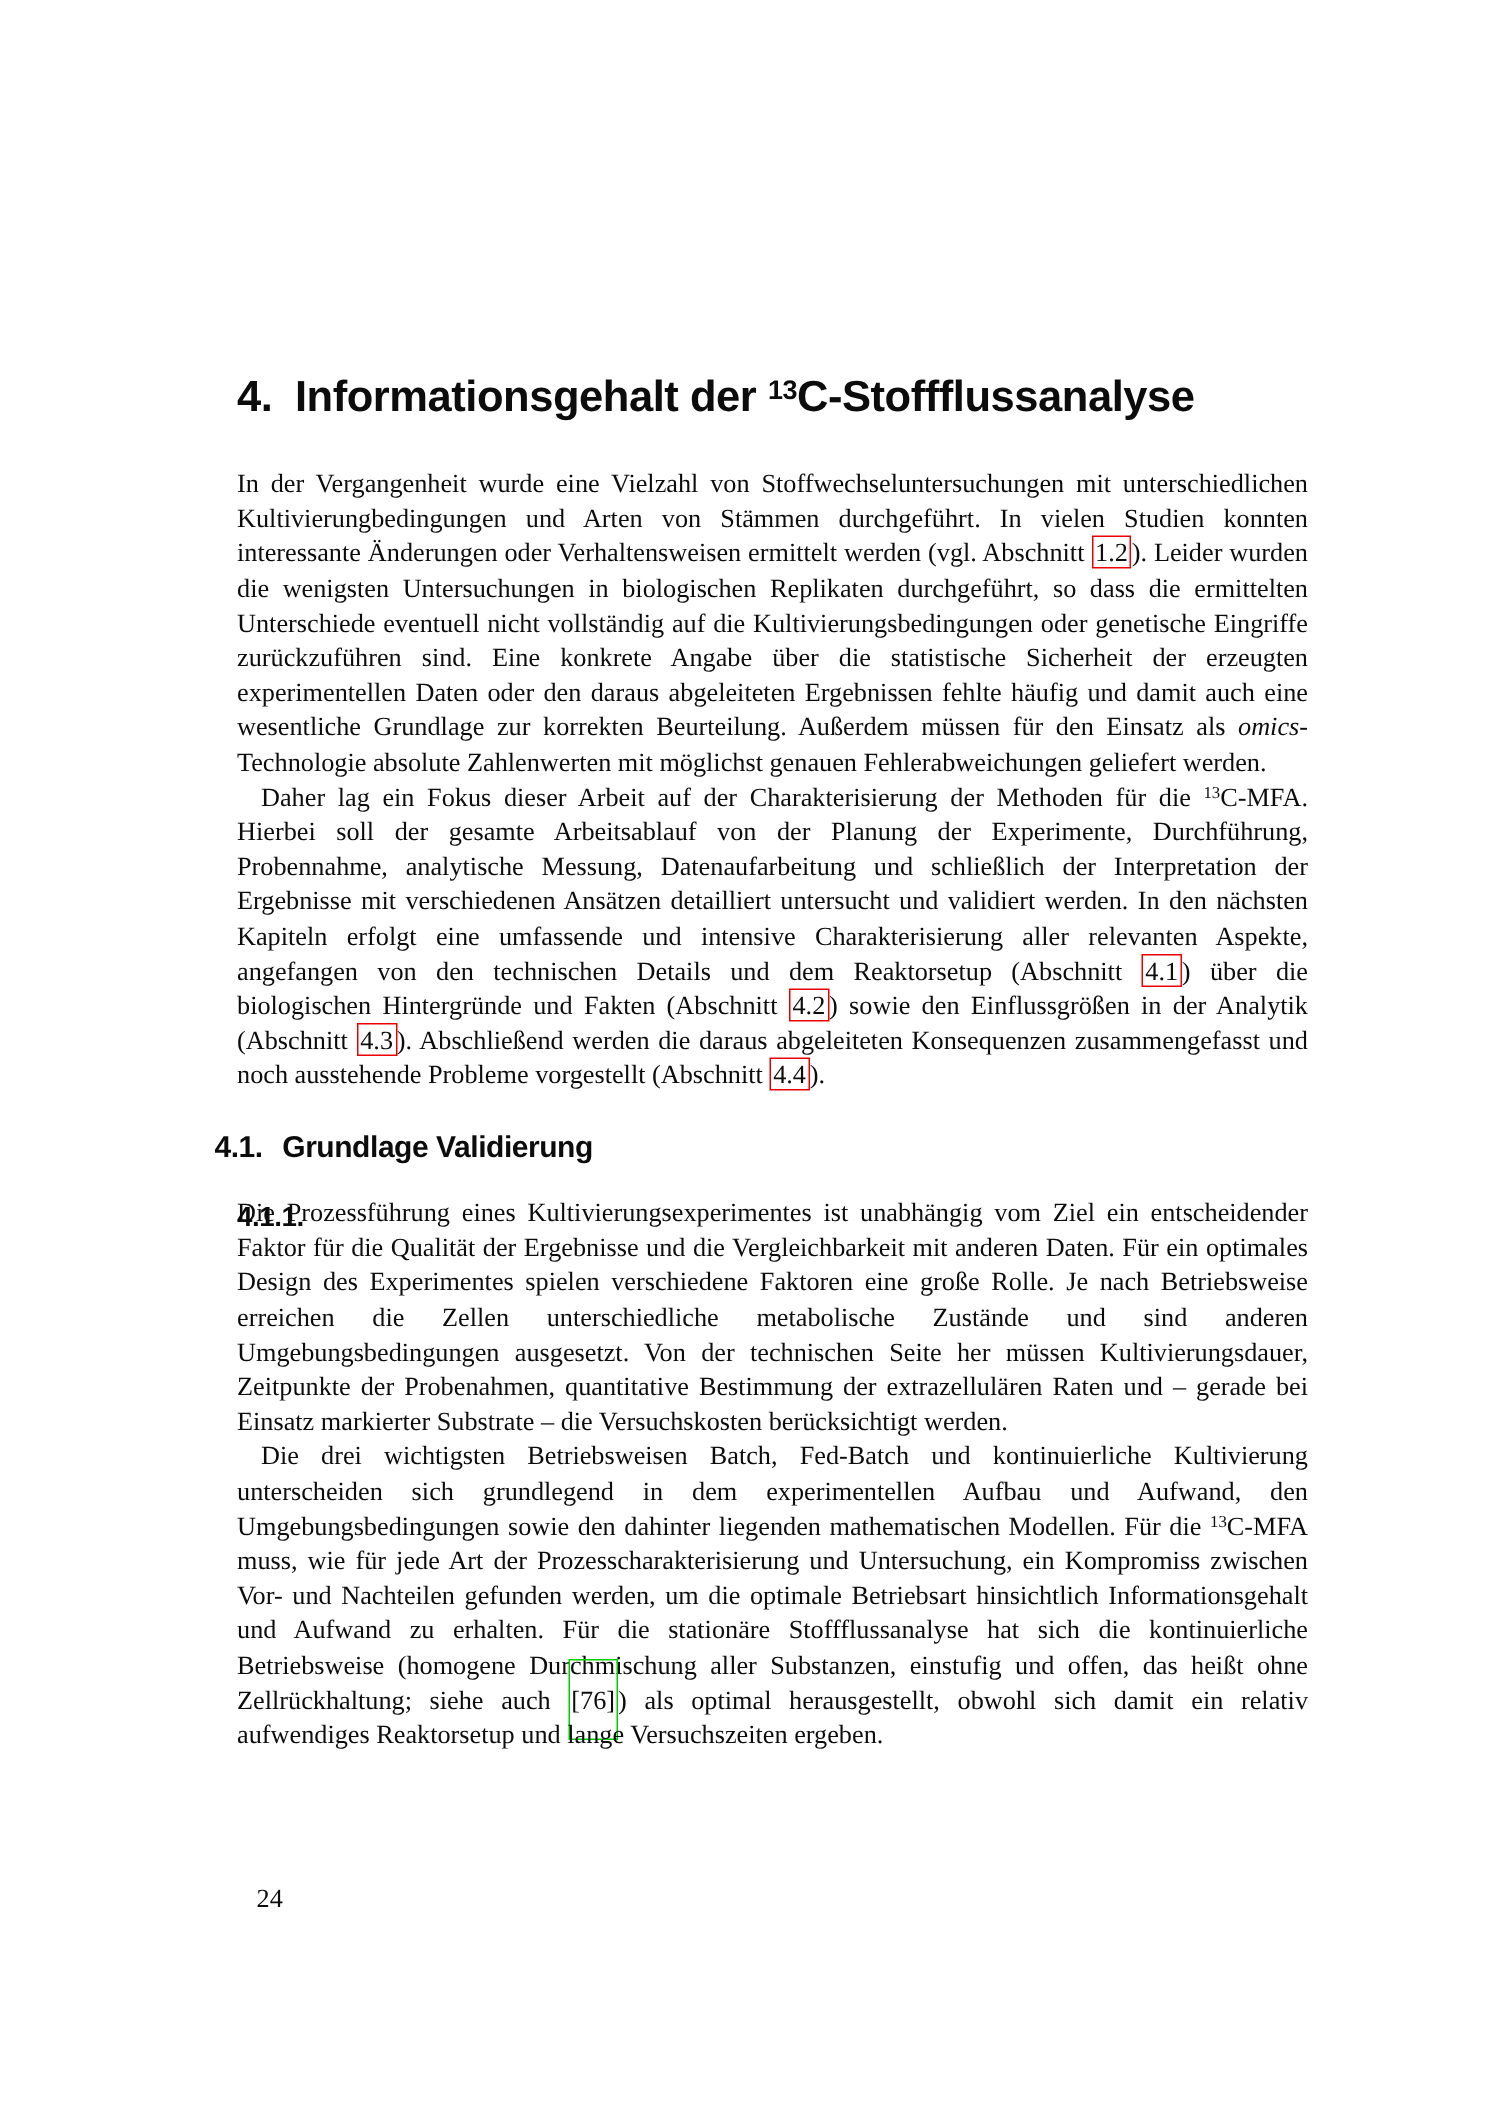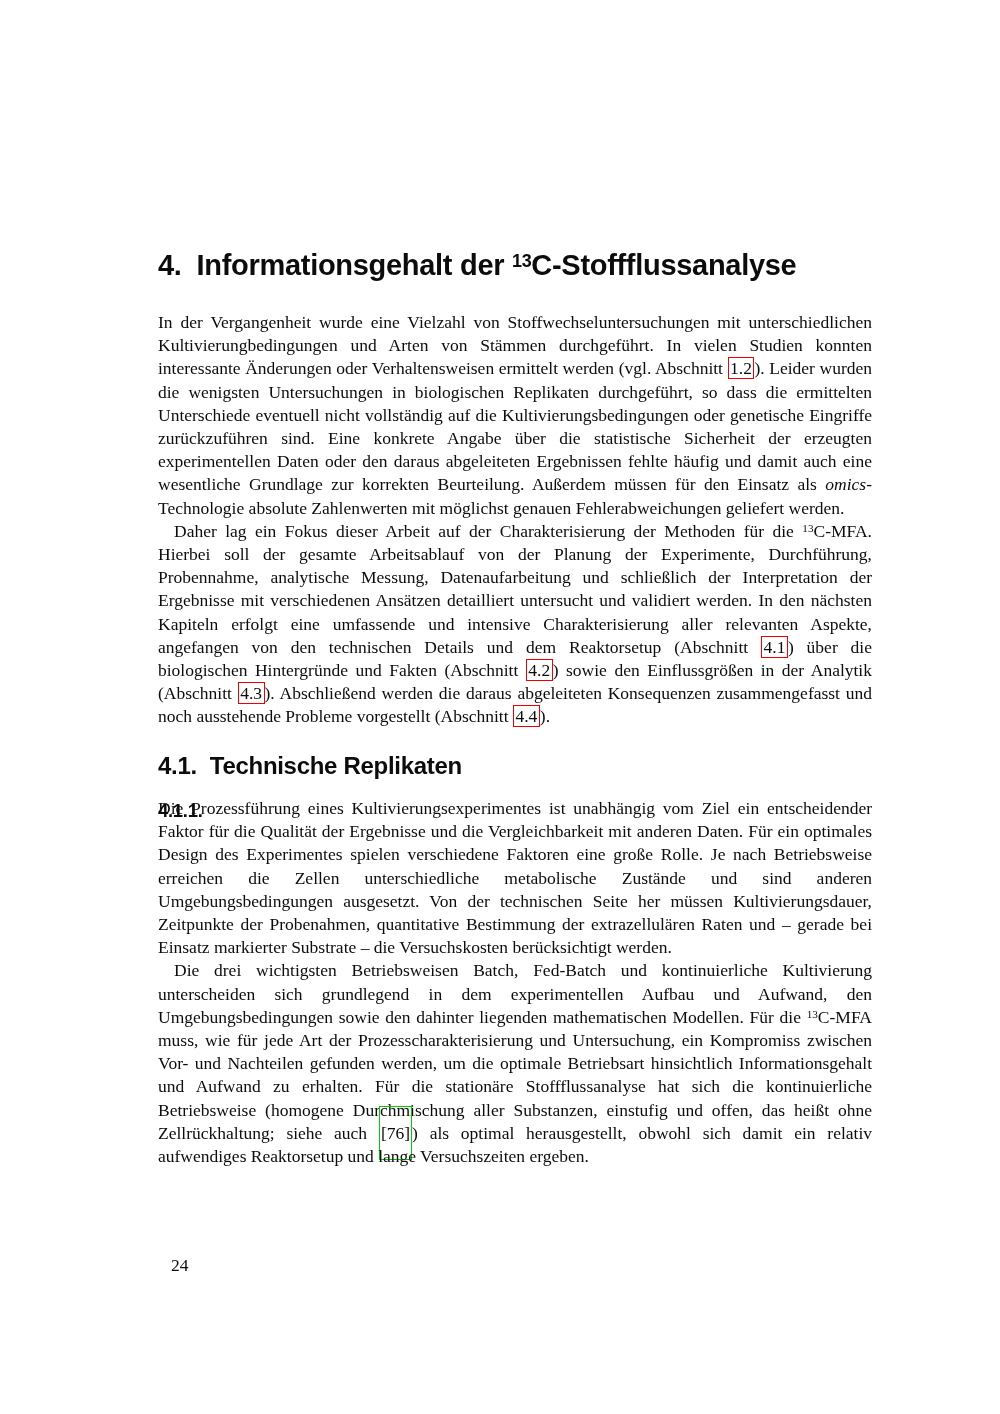--- a/index.html
+++ b/index.html
@@ -9,21 +9,21 @@
     -webkit-font-smoothing:antialiased;
   }
   .abs{position:absolute;}
   
   .hd{
     font-family:"Liberation Sans",sans-serif;font-weight:700;
     letter-spacing:-0.3px;display:flex;align-items:baseline;white-space:nowrap;
   }
   #chapter-heading{left:158px;top:246px;font-size:29px;line-height:38px;}
   #chapter-heading .hnum{margin-right:15px;}
-  #section-heading{left:158px;top:750px;font-size:24px;line-height:31px;text-align:right;}
+  #section-heading{left:143px;top:750px;font-size:20px;line-height:31px;text-align:right;}
   #section-heading .hnum{margin-right:13px;}
   #subsection-heading{left:158px;top:799px;font-size:18.5px;line-height:24px;}
   #subsection-heading .hnum{}
   .hd .hsup{font-size:62%;position:relative;top:-0.45em;}
   
   .block{
     left:158px;width:714px;font-size:17.5px;line-height:23.2px;
     text-align:justify;text-justify:inter-word;
   }
   #body-block-1{top:311px;}
@@ -44,21 +44,21 @@
   <span><span>Informationsgehalt der </span><span class="hsup">13</span><span>C-Stoffflussanalyse</span></span>
 </div>
 
 <div id="body-block-1" class="abs block">
   <p><span>In der Vergangenheit wurde eine Vielzahl von Stoffwechseluntersuchungen mit unterschiedlichen Kultivierungbedingungen und Arten von Stämmen durchgeführt. In vielen Studien konnten interessante Änderungen oder Verhaltensweisen ermittelt werden (vgl. Abschnitt </span><span class="refbox">1.2</span><span>). Leider wurden die wenigsten Untersuchungen in biologischen Replikaten durchgeführt, so dass die ermittelten Unterschiede eventuell nicht vollständig auf die Kultivierungsbedingungen oder genetische Eingriffe zurückzuführen sind. Eine konkrete Angabe über die statistische Sicherheit der erzeugten experimentellen Daten oder den daraus abgeleiteten Ergebnissen fehlte häufig und damit auch eine wesentliche Grundlage zur korrekten Beurteilung. Außerdem müssen für den Einsatz als </span><span class="it">omics</span><span>-Technologie absolute Zahlenwerten mit möglichst genauen Fehlerabweichungen geliefert werden.</span></p>
   <p class="indent"><span>Daher lag ein Fokus dieser Arbeit auf der Charakterisierung der Methoden für die </span><span class="sup">13</span><span>C-MFA. Hierbei soll der gesamte Arbeitsablauf von der Planung der Experimente, Durchführung, Probennahme, analytische Messung, Datenaufarbeitung und schließlich der Interpretation der Ergebnisse mit verschiedenen Ansätzen detailliert untersucht und validiert werden. In den nächsten Kapiteln erfolgt eine umfassende und intensive Charakterisierung aller relevanten Aspekte, angefangen von den technischen Details und dem Reaktorsetup (Abschnitt </span><span class="refbox">4.1</span><span>) über die biologischen Hintergründe und Fakten (Abschnitt </span><span class="refbox">4.2</span><span>) sowie den Einflussgrößen in der Analytik (Abschnitt </span><span class="refbox">4.3</span><span>). Abschließend werden die daraus abgeleiteten Konsequenzen zusammengefasst und noch ausstehende Probleme vorgestellt (Abschnitt </span><span class="refbox">4.4</span><span>).</span></p>
 </div>
 
 <div id="section-heading" class="abs hd">
   <span class="hnum">4.1.</span>
-  <span><span>Technische Replikaten</span></span>
+  <span><span>Grundlage Validierung</span></span>
 </div>
 
 <div id="subsection-heading" class="abs hd">
   <span class="hnum">4.1.1.</span>
 </div>
 
 <div id="body-block-2" class="abs block">
   <p><span>Die Prozessführung eines Kultivierungsexperimentes ist unabhängig vom Ziel ein entscheidender Faktor für die Qualität der Ergebnisse und die Vergleichbarkeit mit anderen Daten. Für ein optimales Design des Experimentes spielen verschiedene Faktoren eine große Rolle. Je nach Betriebsweise erreichen die Zellen unterschiedliche metabolische Zustände und sind anderen Umgebungsbedingungen ausgesetzt. Von der technischen Seite her müssen Kultivierungsdauer, Zeitpunkte der Probenahmen, quantitative Bestimmung der extrazellulären Raten und – gerade bei Einsatz markierter Substrate – die Versuchskosten berücksichtigt werden.</span></p>
   <p class="indent"><span>Die drei wichtigsten Betriebsweisen Batch, Fed-Batch und kontinuierliche Kultivierung unterscheiden sich grundlegend in dem experimentellen Aufbau und Aufwand, den Umgebungsbedingungen sowie den dahinter liegenden mathematischen Modellen. Für die </span><span class="sup">13</span><span>C-MFA muss, wie für jede Art der Prozesscharakterisierung und Untersuchung, ein Kompromiss zwischen Vor- und Nachteilen gefunden werden, um die optimale Betriebsart hinsichtlich Informationsgehalt und Aufwand zu erhalten. Für die stationäre Stoffflussanalyse hat sich die kontinuierliche Betriebsweise (homogene Durchmischung aller Substanzen, einstufig und offen, das heißt ohne Zellrückhaltung; siehe auch </span><span class="citebox">[76]</span><span>) als optimal herausgestellt, obwohl sich damit ein relativ aufwendiges Reaktorsetup und lange Versuchszeiten ergeben.</span></p>
 </div>

